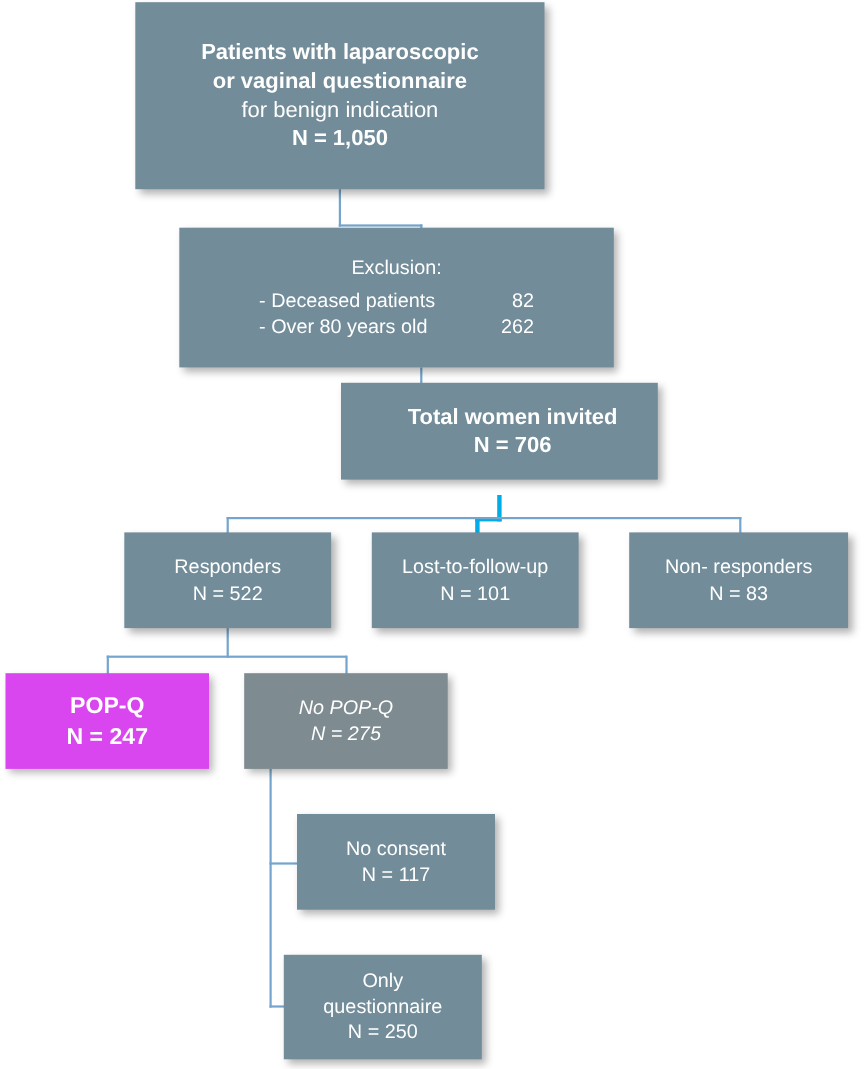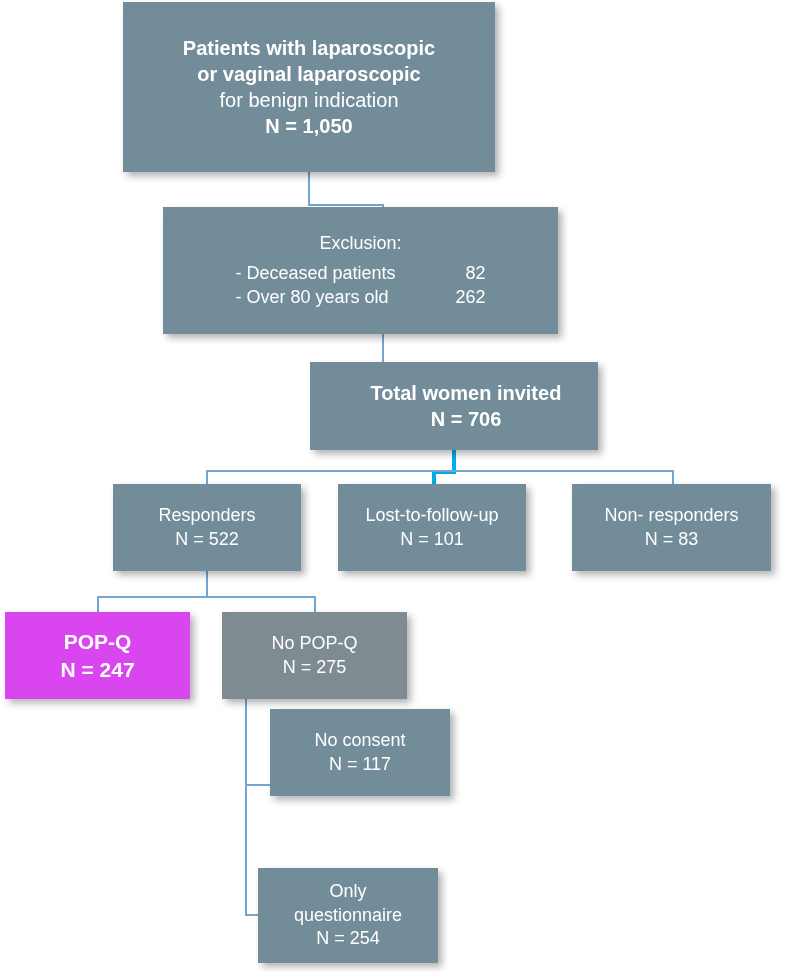--- a/index.html
+++ b/index.html
@@ -27,33 +27,33 @@
     flex-direction: column;
     align-items: center;
     justify-content: center;
     text-align: center;
     line-height: 1.30;
     box-shadow: 4px 4px 7px rgba(0,0,0,0.30);
     z-index: 3;
   }
   .box .ln { display: block; white-space: pre; }
   .b   { font-weight: bold; }
-  .box.neutral { background: #7E8B90; }
+  .box.neutral { background: #7E8B90; font-style: italic; }
   .box.accent  { background: #d946ef; }
 
   
   #box-cohort      { left:123px; top:2px;   width:372px; height:170px; font-size:20px; }
   #box-exclusion   { left:163px; top:207px; width:395px; height:127px; font-size:18px; }
-  #box-invited     { left:310px; top:362px; width:288px; height:88px;  font-size:20px;padding-left:24px; }
+  #box-invited     { left:310px; top:348px; width:288px; height:88px;  font-size:20px;padding-left:24px; }
   #box-responders  { left:113px; top:484px; width:188px; height:87px;  font-size:18px; }
   #box-lost        { left:338px; top:484px; width:188px; height:87px;  font-size:18px; }
   #box-nonresp     { left:572px; top:484px; width:199px; height:87px;  font-size:18px; }
   #box-popq        { left:5px;   top:612px; width:185px; height:87px;  font-size:21px; }
   #box-nopopq      { left:222px; top:612px; width:185px; height:87px;  font-size:18px; }
-  #box-noconsent   { left:270px; top:709px; width:180px; height:87px;  font-size:18px; }
+  #box-noconsent   { left:270px; top:740px; width:180px; height:87px;  font-size:18px; }
   #box-onlyq       { left:258px; top:868px; width:180px; height:95px;  font-size:18px; }
 
   
   .excl-wrap {
     width: 100%;
     display: flex;
     flex-direction: column;
     align-items: center;
   }
   .excl-title { display:block; text-align:center; }
@@ -97,21 +97,21 @@
   <div class="ln-h" style="left:97px;  top:596px; width:218px;"></div>
   <div class="ln-v" style="left:97px;  top:596px; height:18px;"></div>
   <div class="ln-v" style="left:314px; top:596px; height:18px;"></div>
 
   <div class="ln-v" style="left:245px; top:699px; height:217px;"></div>
   <div class="ln-h" style="left:245px; top:784px; width:27px;"></div>
   <div class="ln-h" style="left:245px; top:914px; width:27px;"></div>
 
   <div class="box" id="box-cohort">
     <span class="ln b">Patients with laparoscopic</span>
-    <span class="ln b">or vaginal laparoscopic</span>
+    <span class="ln b">or vaginal questionnaire</span>
     <span class="ln">for benign indication</span>
     <span class="ln b">N = 1,050</span>
   </div>
 
   <div class="box" id="box-exclusion">
     <div class="excl-wrap">
       <span class="excl-title">Exclusion:</span>
       <div class="excl-rows">
         <div class="excl-row">
           <span class="lbl">- Deceased patients</span>
@@ -156,16 +156,16 @@
   </div>
 
   <div class="box" id="box-noconsent">
     <span class="ln">No consent</span>
     <span class="ln">N = 117</span>
   </div>
 
   <div class="box" id="box-onlyq">
     <span class="ln">Only</span>
     <span class="ln">questionnaire</span>
-    <span class="ln">N = 254</span>
+    <span class="ln">N = 250</span>
   </div>
 
 </div>
 
 </body></html>

